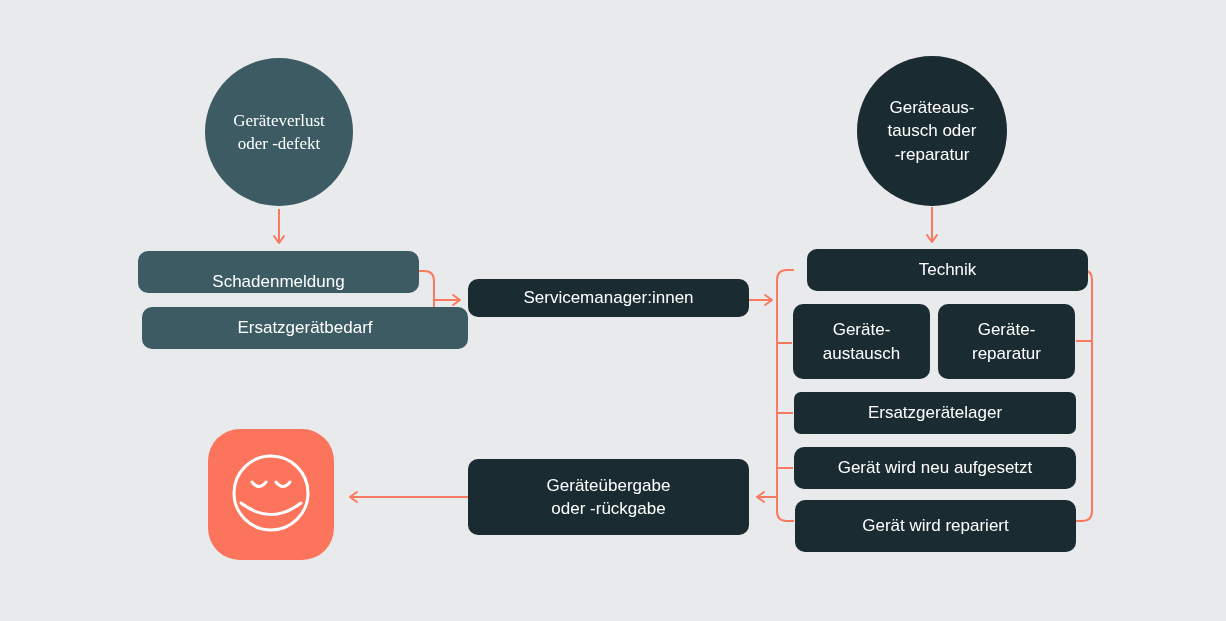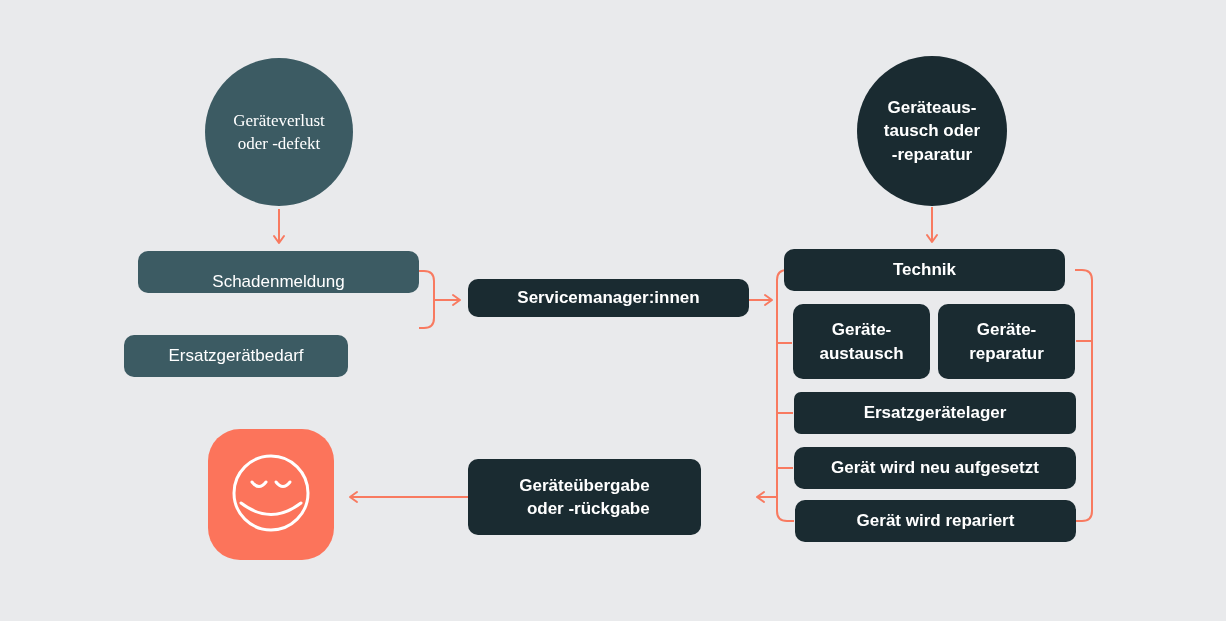--- a/index.html
+++ b/index.html
@@ -26,21 +26,21 @@
     position: absolute;
     display: flex; align-items: center; justify-content: center;
     text-align: center;
     color: var(--text);
     font-size: 17px; line-height: 1.38;
     border-radius: 10px;
     box-sizing: border-box;
   }
   .node .label { white-space: pre-line; }
   .teal { background: var(--teal); }
-  .dark { background: var(--dark); font-weight: bold; }
+  .dark { background: var(--dark); }
   .circle { border-radius: 50%; }
   .smiley {
     position: absolute;
     background: var(--coral);
     border-radius: 32px;
     display: flex; align-items: center; justify-content: center;
   }
   .face { stroke: #FFFFFF; stroke-width: 3; fill: none;
           stroke-linecap: round; }
 </style>
@@ -78,29 +78,29 @@
   <div class="node circle dark" style="left:857px; top:56px; width:150px; height:150px;">
     <span class="label">Geräteaus-
 tausch oder
 -reparatur</span>
   </div>
 
   <div class="node teal" style="left:138px; top:251px; width:281px; height:42px;align-items:flex-end;">
     <span class="label">Schadenmeldung</span>
   </div>
 
-  <div class="node teal" style="left:124px; top:307px; width:224px; height:42px;margin-top:28px;">
+  <div class="node teal" style="left:142px; top:307px; width:326px; height:42px;">
     <span class="label">Ersatzgerätbedarf</span>
   </div>
 
   <div class="node dark" style="left:468px; top:279px; width:281px; height:38px;">
     <span class="label">Servicemanager:innen</span>
   </div>
 
-  <div class="node dark" style="left:784px; top:249px; width:281px; height:42px;">
+  <div class="node dark" style="left:807px; top:249px; width:281px; height:42px;">
     <span class="label">Technik</span>
   </div>
 
   <div class="node dark" style="left:793px; top:304px; width:137px; height:75px;">
     <span class="label">Geräte-
 austausch</span>
   </div>
 
   <div class="node dark" style="left:938px; top:304px; width:137px; height:75px;">
     <span class="label">Geräte-
@@ -108,25 +108,25 @@
   </div>
 
   <div class="node dark" style="left:794px; top:392px; width:282px; height:42px;border-radius:7px;">
     <span class="label">Ersatzgerätelager</span>
   </div>
 
   <div class="node dark" style="left:794px; top:447px; width:282px; height:42px;">
     <span class="label">Gerät wird neu aufgesetzt</span>
   </div>
 
-  <div class="node dark" style="left:795px; top:500px; width:281px; height:42px;">
+  <div class="node dark" style="left:795px; top:500px; width:281px; height:52px;">
     <span class="label">Gerät wird repariert</span>
   </div>
 
-  <div class="node dark" style="left:468px; top:459px; width:233px; height:76px;text-align:right;">
+  <div class="node dark" style="left:468px; top:459px; width:281px; height:76px;">
     <span class="label">Geräteübergabe
 oder -rückgabe</span>
   </div>
 
   <div class="smiley" style="left:208px; top:429px; width:126px; height:131px;">
     <svg width="126" height="131" viewBox="0 0 126 131">
       <circle class="face" cx="63" cy="64" r="37"></circle>
       <path class="face" d="M44,53 Q51,62 58,53"></path>
       <path class="face" d="M68,53 Q75,62 82,53"></path>
       <path class="face" d="M33,74 Q63,97 93,74"></path>

